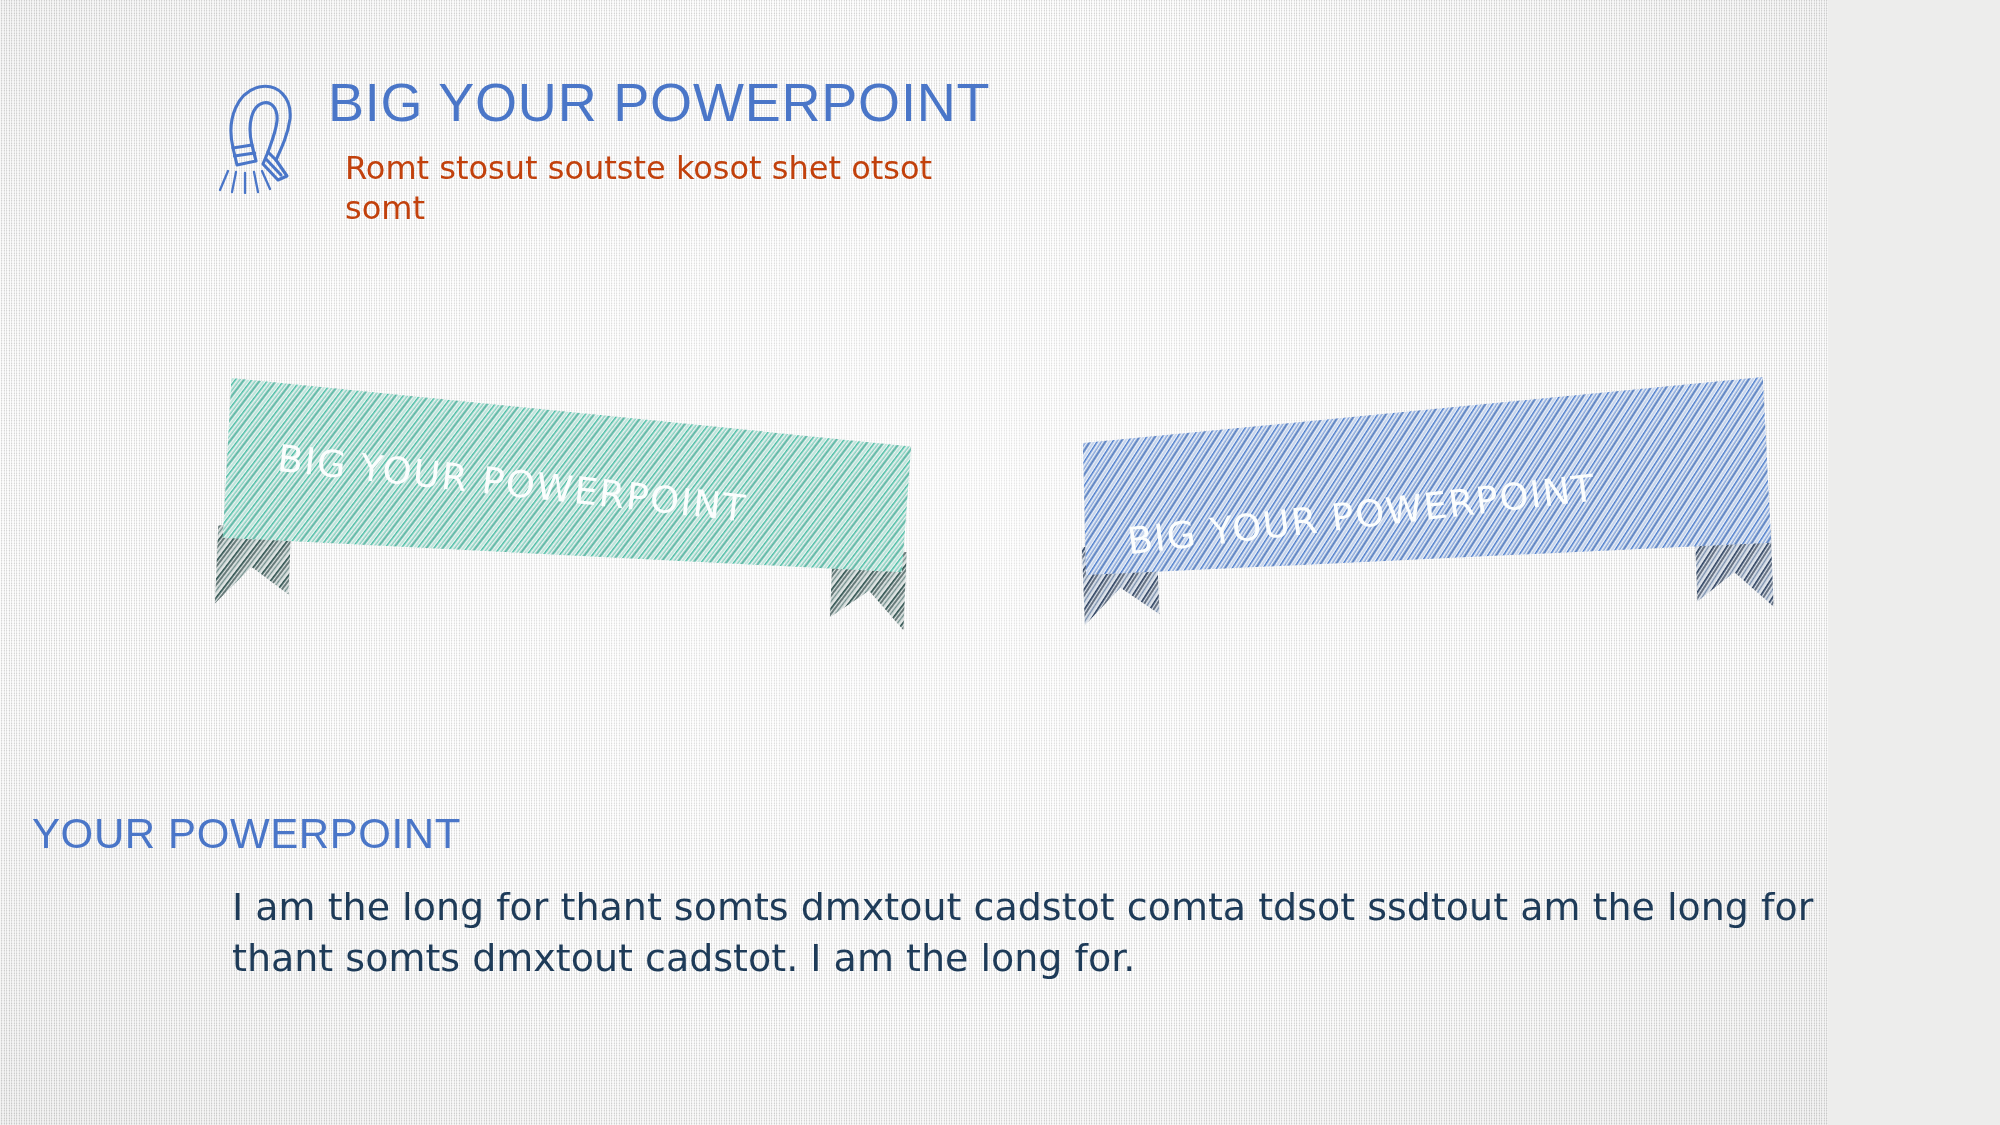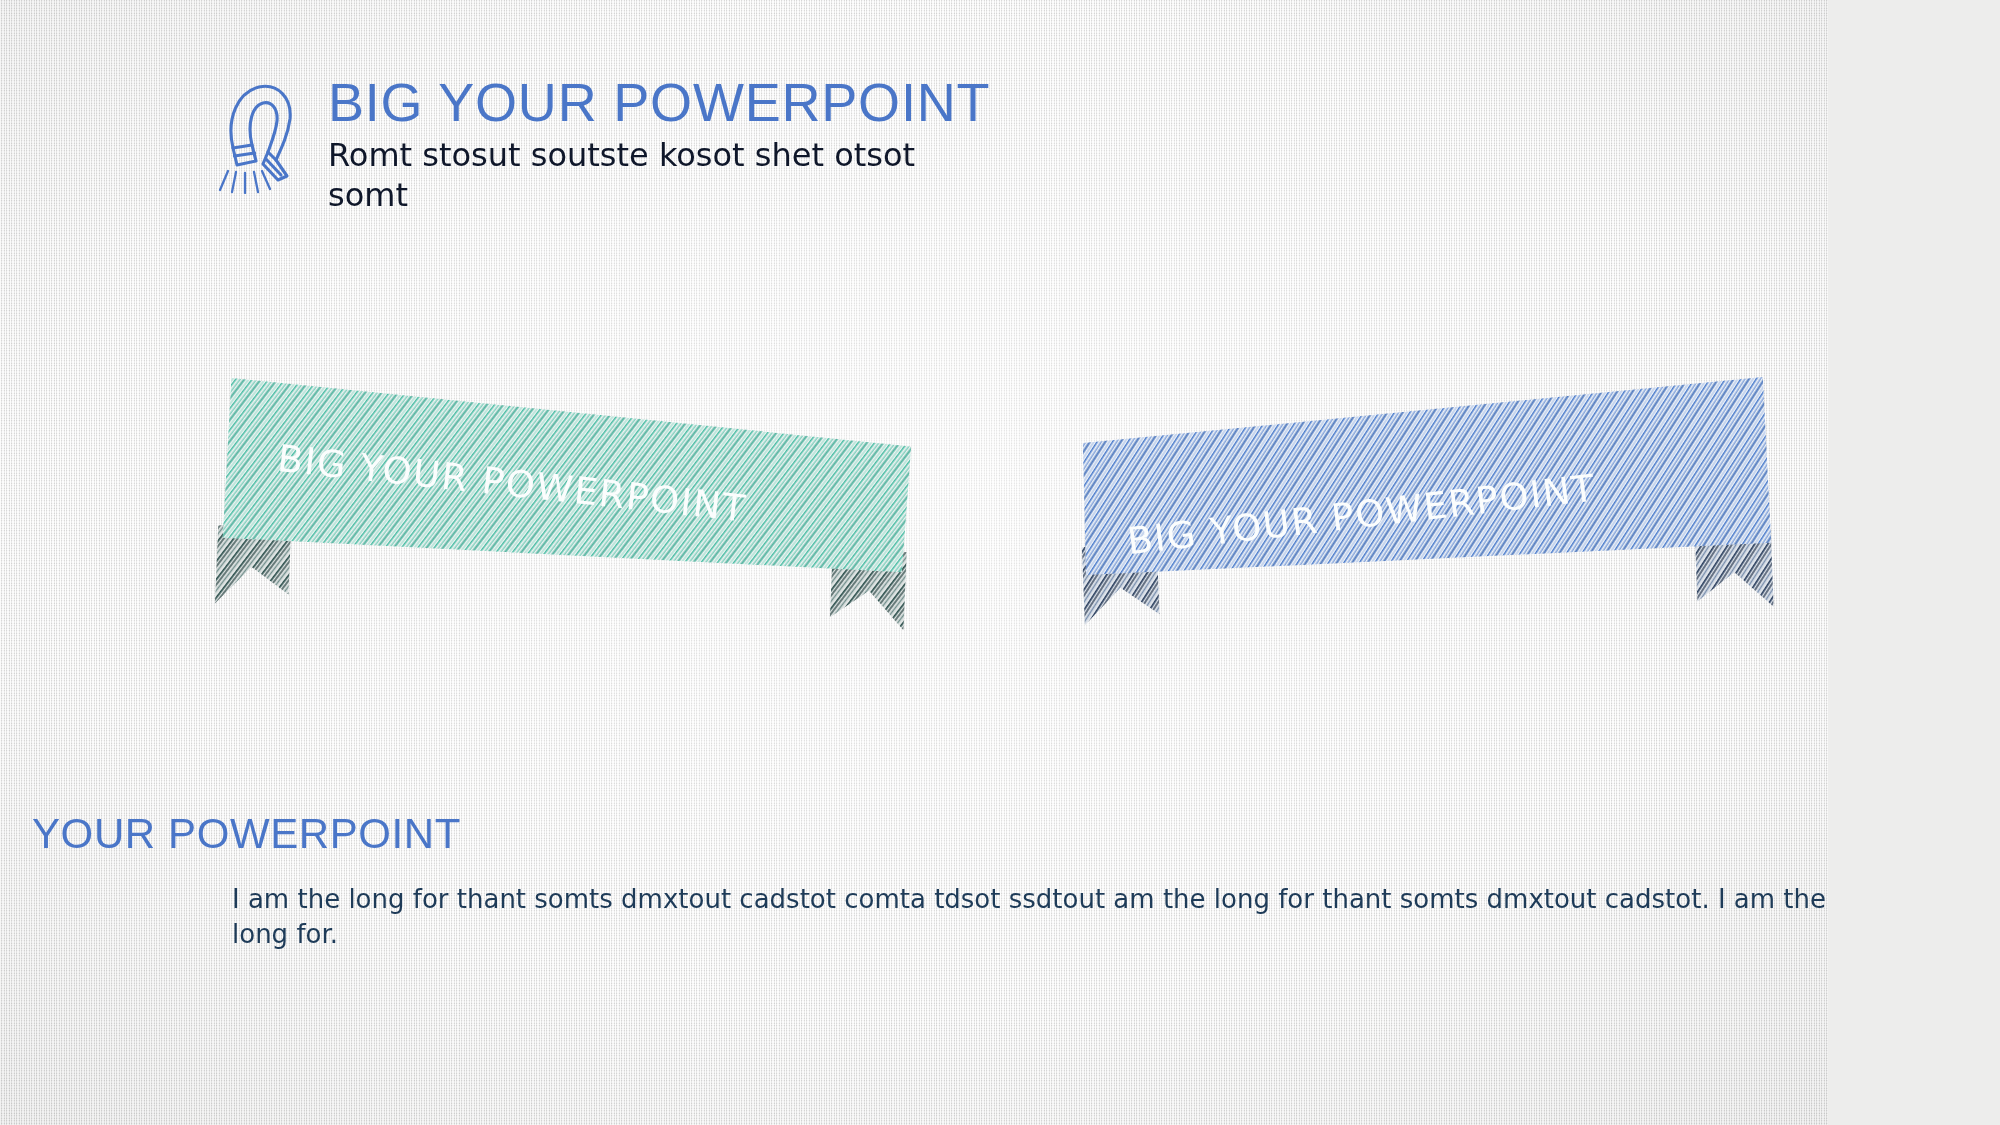--- a/index.html
+++ b/index.html
@@ -87,23 +87,23 @@
     line-height: 1.05;
     color: #4a76c8;
     white-space: nowrap;
     margin: 0 0 4px 0;
   }
   #page-subtitle {
     font-family: "DejaVu Sans", sans-serif;
     font-size: 32px;
     font-weight: 400;
     line-height: 1.26;
-    color: #0f172a;
+    color: #c2410c;
     max-width: 620px;
-    margin: 0;
+    margin: 17px;
   }
 
   
   .ribbon {
     position: absolute;
     width: 700px;
     height: 260px;
   }
   #ribbon-green { left: 215px; top: 370px; }
   #ribbon-blue  { left: 1075px; top: 372px; }
@@ -130,21 +130,21 @@
   #footer-heading {
     font-family: "Liberation Sans", sans-serif;
     font-size: 42px;
     font-weight: 400;
     letter-spacing: 0.6px;
     color: #4a76c8;
     margin: 0 0 24px 0;
   }
   #footer-body {
     font-family: "DejaVu Sans", sans-serif;
-    font-size: 26px;
+    font-size: 38px;
     font-weight: 400;
     line-height: 1.35;
     color: #1e3b58;
     width: 1600px;
     margin: 0 auto;
   }
 </style>
 </head>
 <body>
 

